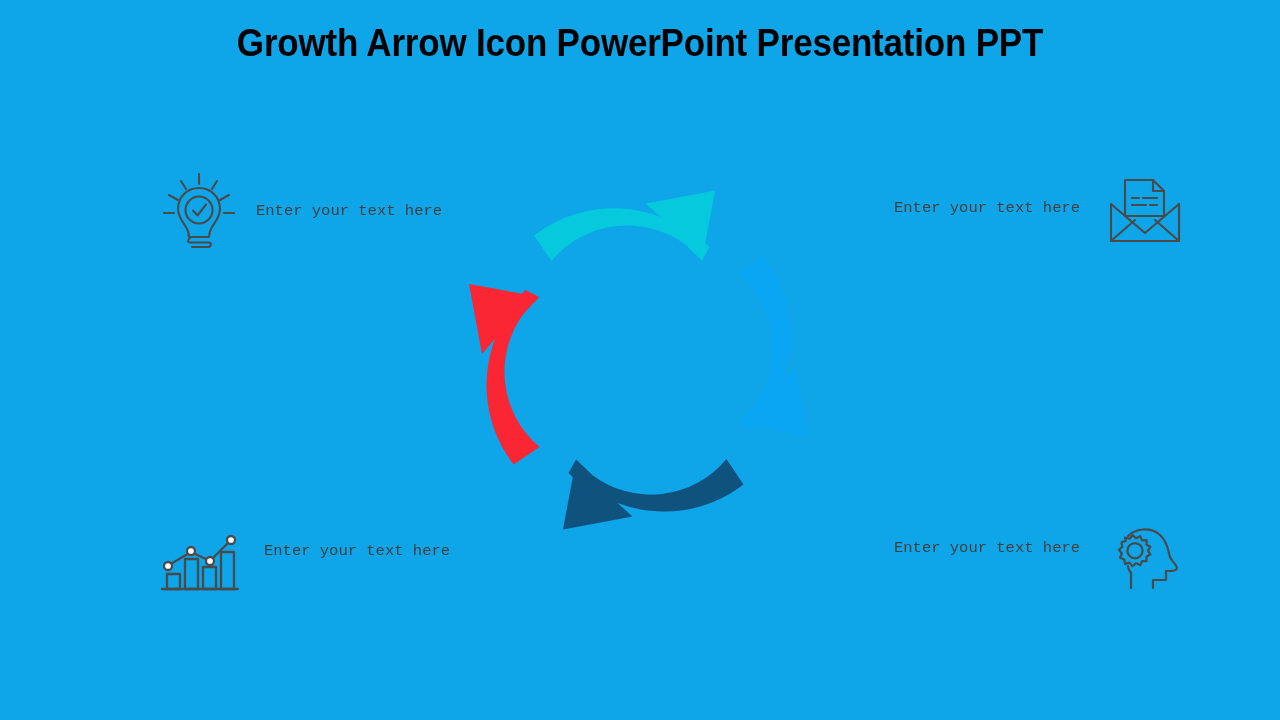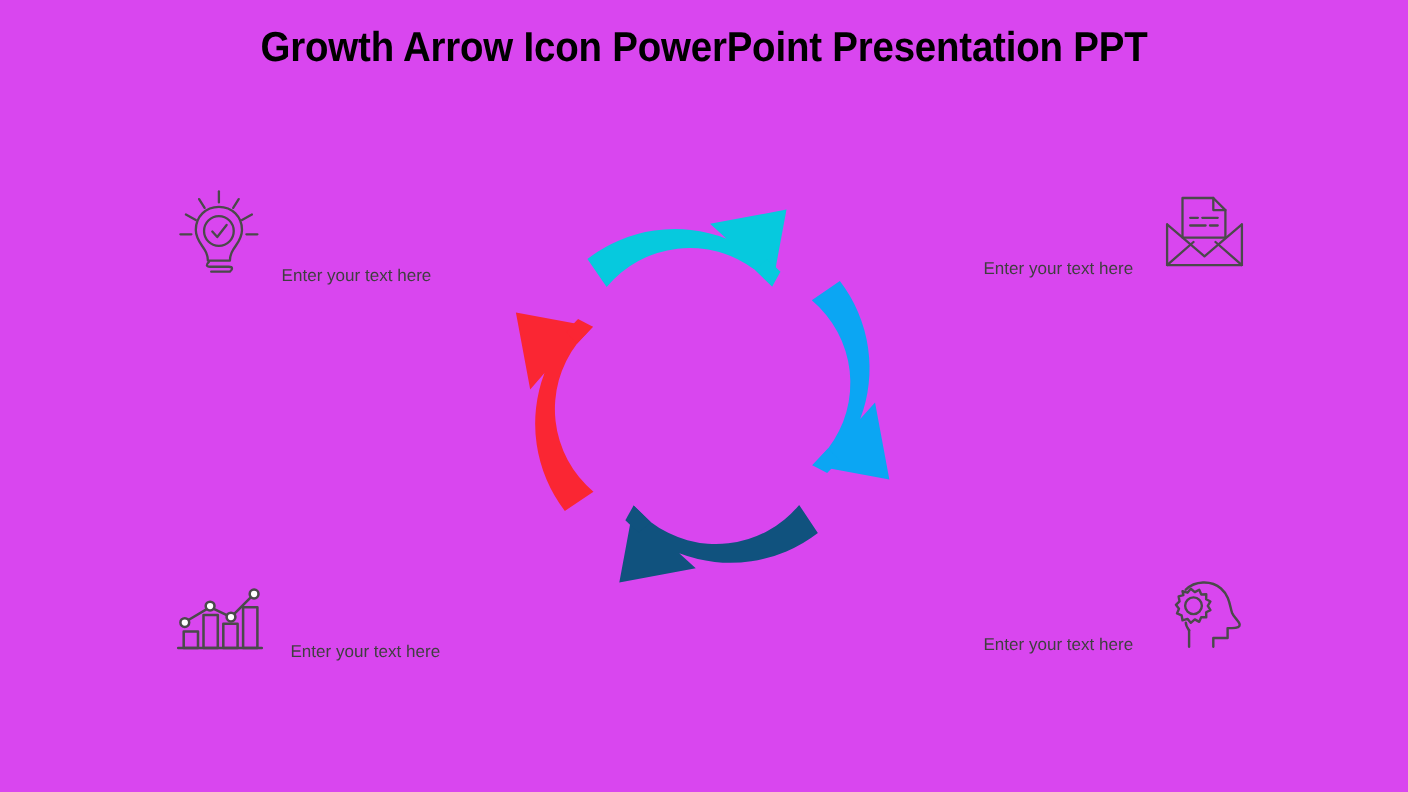--- a/index.html
+++ b/index.html
@@ -11,21 +11,21 @@
     width: 1280px;
     height: 720px;
     position: relative;
     overflow: hidden;
     font-family: "Liberation Sans", "DejaVu Sans", sans-serif;
   }
 
   #slide {
     position: absolute;
     inset: 0;
-    background: #d946ef;
+    background: #0ea5e9;
   }
 
   
   #slide-title {
     position: absolute;
     left: 0;
     top: 22px;
     width: 1280px;
     text-align: center;
     font-family: "Liberation Sans Narrow", "Liberation Sans", "DejaVu Sans", sans-serif;
@@ -35,21 +35,22 @@
     color: #000000;
     transform: scaleX(0.92);
     transform-origin: 50% 50%;
     white-space: nowrap;
   }
 
   
   .quad {
     position: absolute;
     display: flex;
-    align-items: flex-end;
+    align-items: center;
+    font-family: Liberation Mono, monospace;
   }
   .quad-label {
     font-size: 15.5px;
     font-weight: 400;
     color: #3f3f3f;
     line-height: 1;
     white-space: nowrap;
   }
   .quad-icon {
     display: block;

